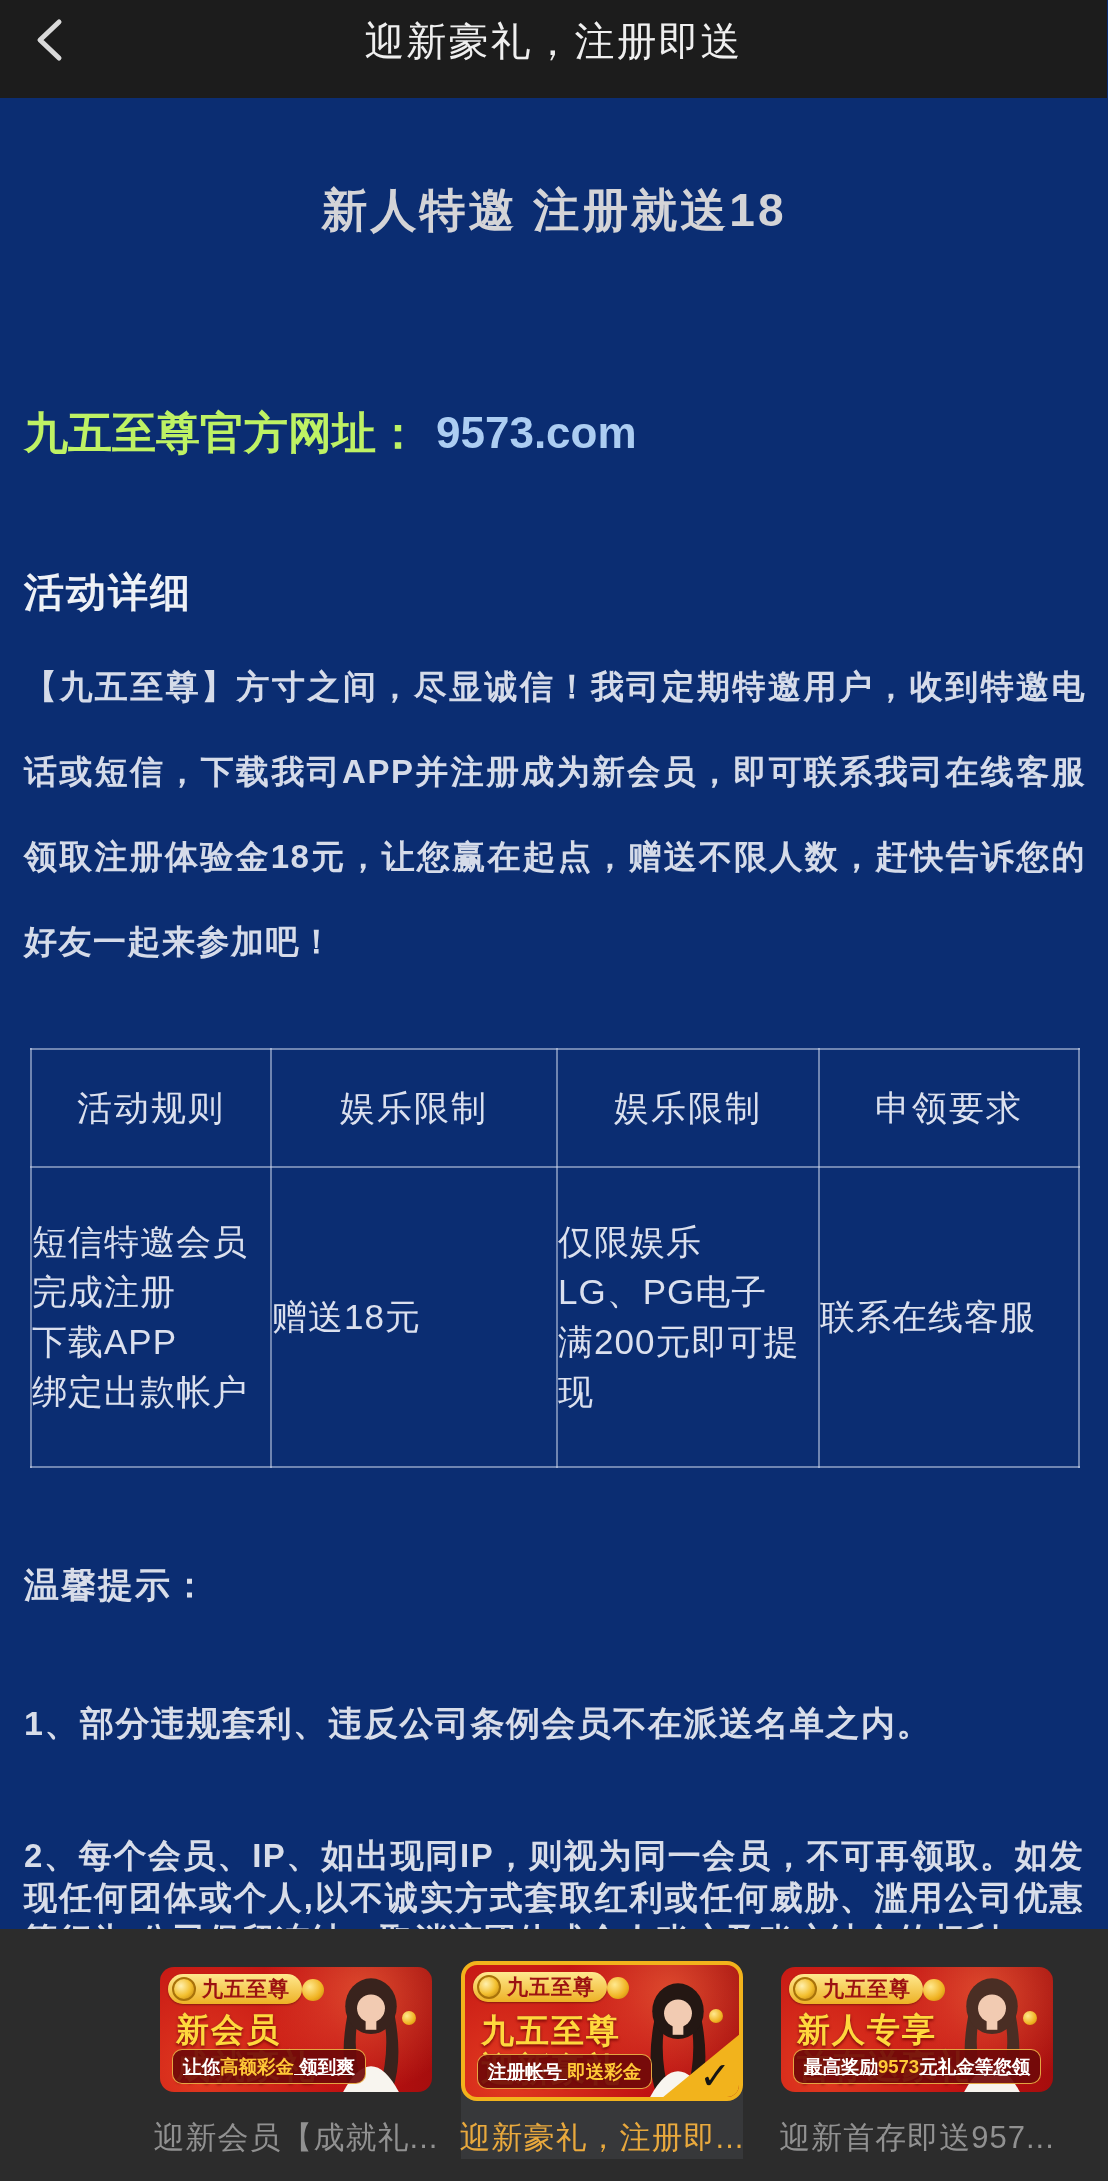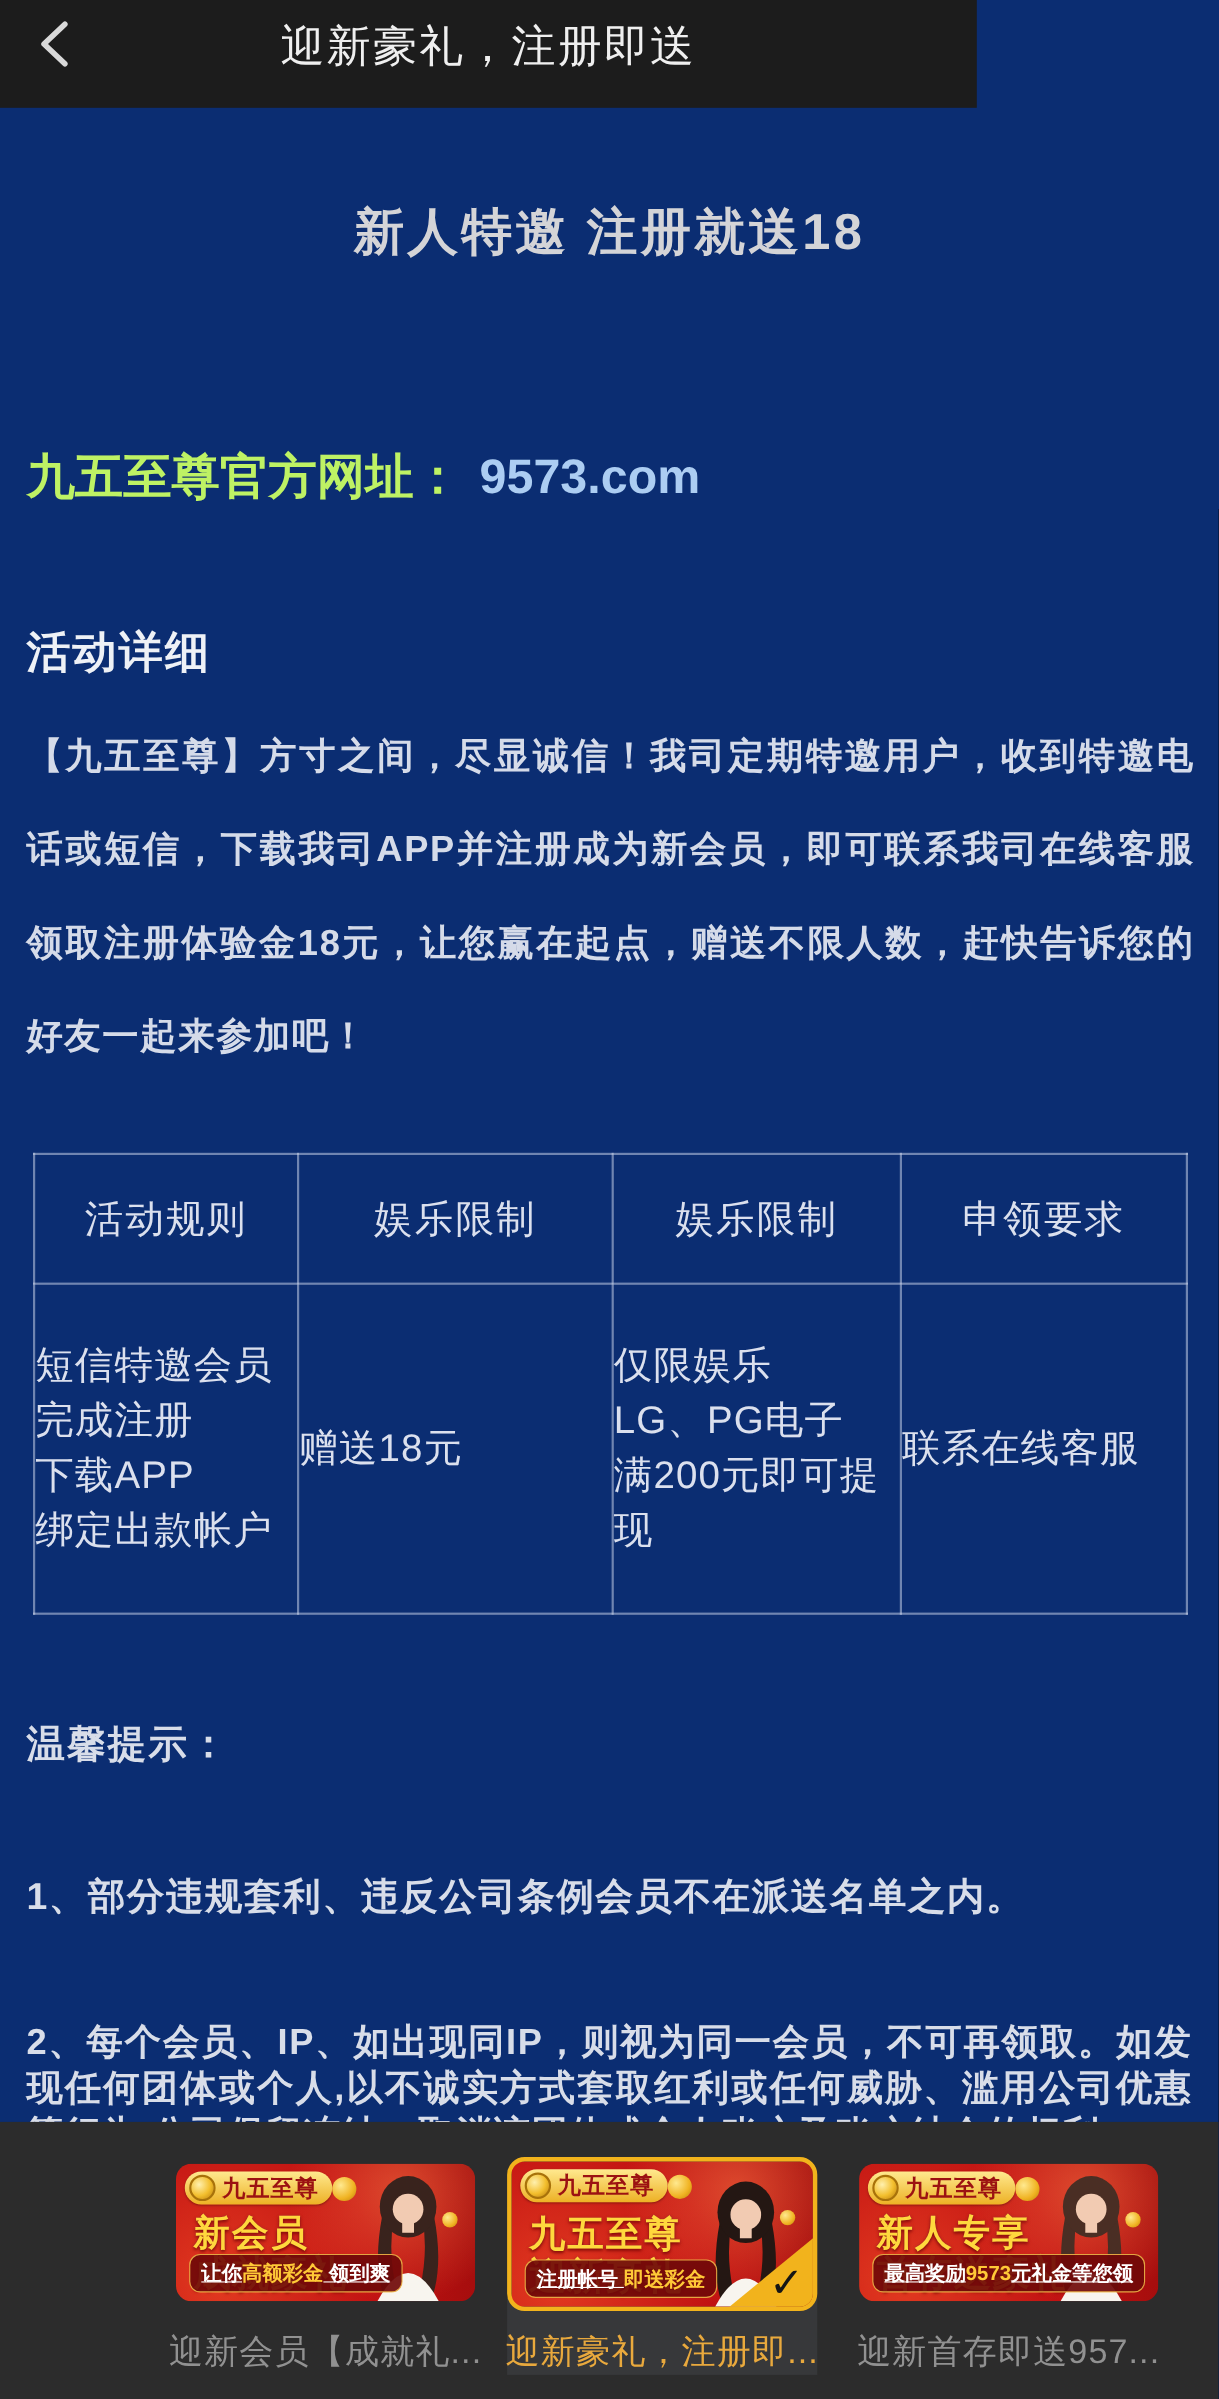--- a/index.html
+++ b/index.html
@@ -5,21 +5,21 @@
   * { margin:0; padding:0; box-sizing:border-box; }
   html,body { background:#000; }
   body { font-family:"Liberation Sans","DejaVu Sans",sans-serif; }
   .phone {
     position:relative; width:1108px; height:2181px; margin:0 auto;
     background:#0b2d72; overflow:hidden;
   }
 
   
   .navbar {
-    position:absolute; top:0; left:0; width:888px; height:98px;
+    position:absolute; top:0; left:0; width:1107px; height:98px;
     background:#1c1c1c; z-index:5;
   }
   .back-btn {
     position:absolute; left:22px; top:12px; width:56px; height:56px;
     display:flex; align-items:center; justify-content:center; cursor:pointer;
   }
   .nav-title {
     position:absolute; left:0; right:0; top:14px; text-align:center;
     color:#efefef; font-size:40px; font-weight:500; letter-spacing:2px;
   }

